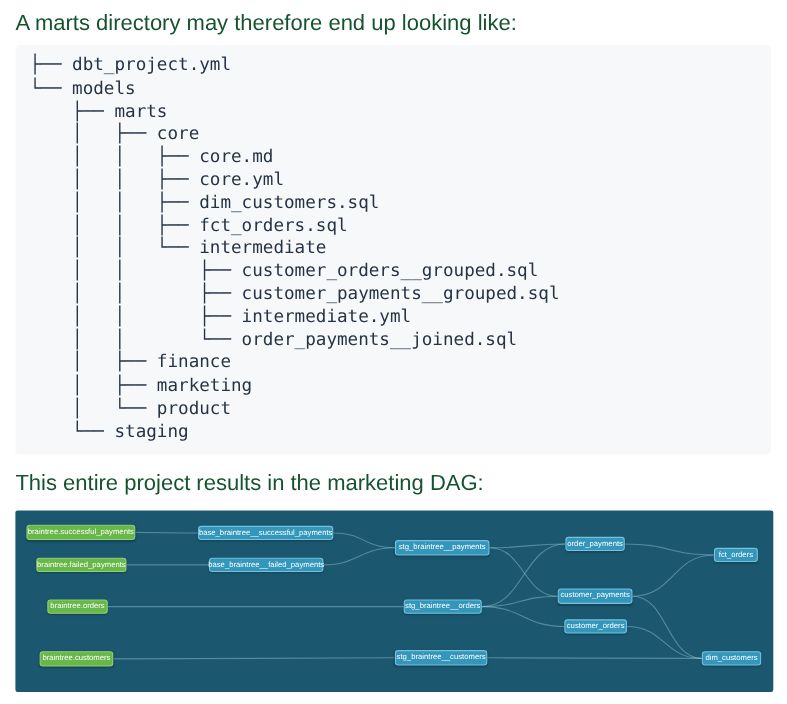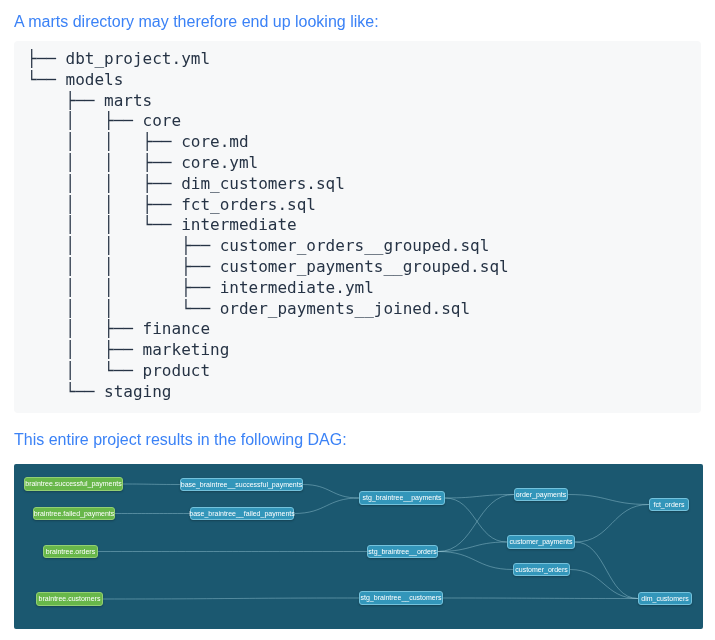--- a/index.html
+++ b/index.html
@@ -4,23 +4,23 @@
 <style>
   html, body {
     margin: 0;
     padding: 0;
     background: #ffffff;
     font-family: "Liberation Sans", sans-serif;
     width: 715px;
   }
   .para {
     margin: 12px 14px 10px 14px;
-    font-size: 16px;
+    font-size: 20px;
     line-height: 19px;
-    color: #3b82f6;
+    color: #14532d;
   }
   .para.second {
     margin: 17px 14px 15px 14px;
   }
   .codeblock {
     margin: 0 14px;
     background: #f7f8f9;
     border-radius: 4px;
     padding: 8px 13px 10px 13px;
     font-family: "DejaVu Sans Mono", monospace;
@@ -76,21 +76,21 @@
     │   │   └── intermediate
     │   │       ├── customer_orders__grouped.sql
     │   │       ├── customer_payments__grouped.sql
     │   │       ├── intermediate.yml
     │   │       └── order_payments__joined.sql
     │   ├── finance
     │   ├── marketing
     │   └── product
     └── staging</pre>
 
-<p class="para second">This entire project results in the following DAG:</p>
+<p class="para second">This entire project results in the marketing DAG:</p>
 
 <div class="dag" id="dag" style="background: rgb(27, 88, 112);">
   <svg id="dag-edges" xmlns="http://www.w3.org/2000/svg" viewBox="0 0 689 165">
       <path d="M 109 20 C 137.5 20, 137.5 20.5, 166 20.5" fill="none" stroke="#A9D6E4" stroke-opacity="0.4" stroke-width="1"></path>
       <path d="M 101 49.5 C 138.5 49.5, 138.5 49.5, 176 49.5" fill="none" stroke="#A9D6E4" stroke-opacity="0.4" stroke-width="1"></path>
       <path d="M 289 20.5 C 317 20.5, 317 34, 345 34" fill="none" stroke="#A9D6E4" stroke-opacity="0.4" stroke-width="1"></path>
       <path d="M 280 49.5 C 312.5 49.5, 312.5 34, 345 34" fill="none" stroke="#A9D6E4" stroke-opacity="0.4" stroke-width="1"></path>
       <path d="M 84 87.5 C 218.5 87.5, 218.5 87.5, 353 87.5" fill="none" stroke="#A9D6E4" stroke-opacity="0.4" stroke-width="1"></path>
       <path d="M 89 135 C 217 135, 217 134, 345 134" fill="none" stroke="#A9D6E4" stroke-opacity="0.4" stroke-width="1"></path>
       <path d="M 431 34 C 465.5 34, 465.5 30.5, 500 30.5" fill="none" stroke="#A9D6E4" stroke-opacity="0.4" stroke-width="1"></path>

